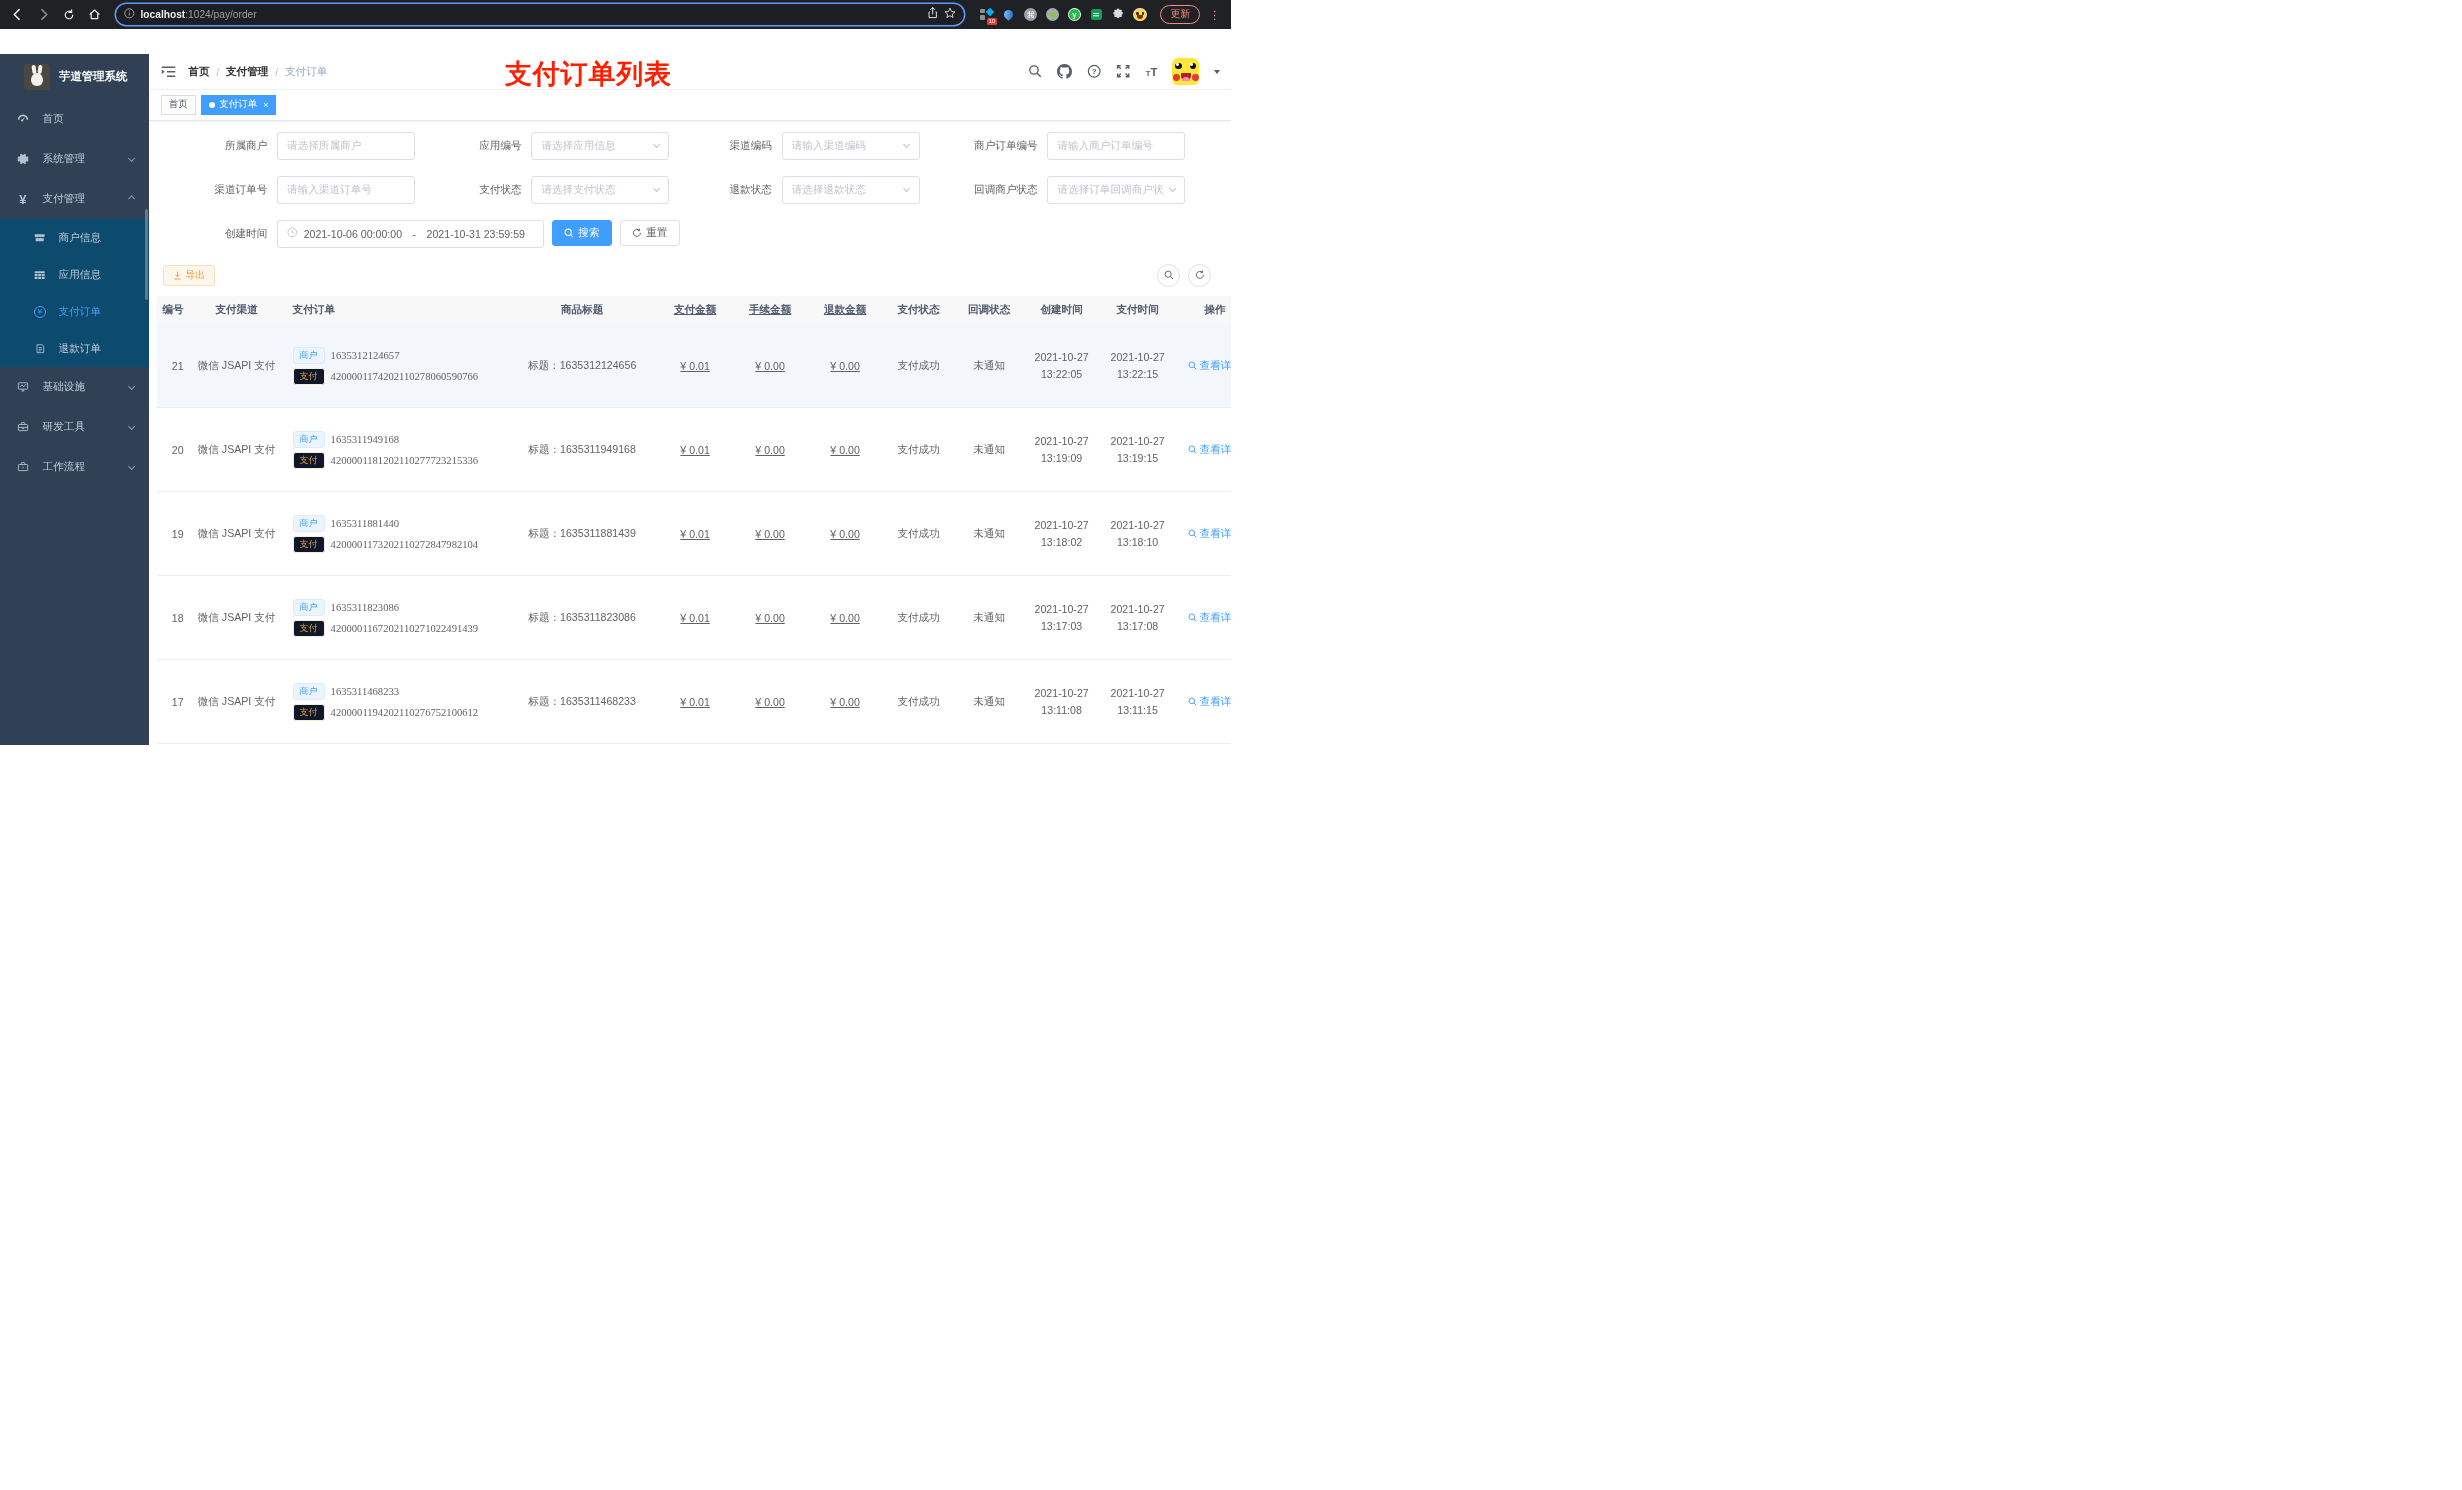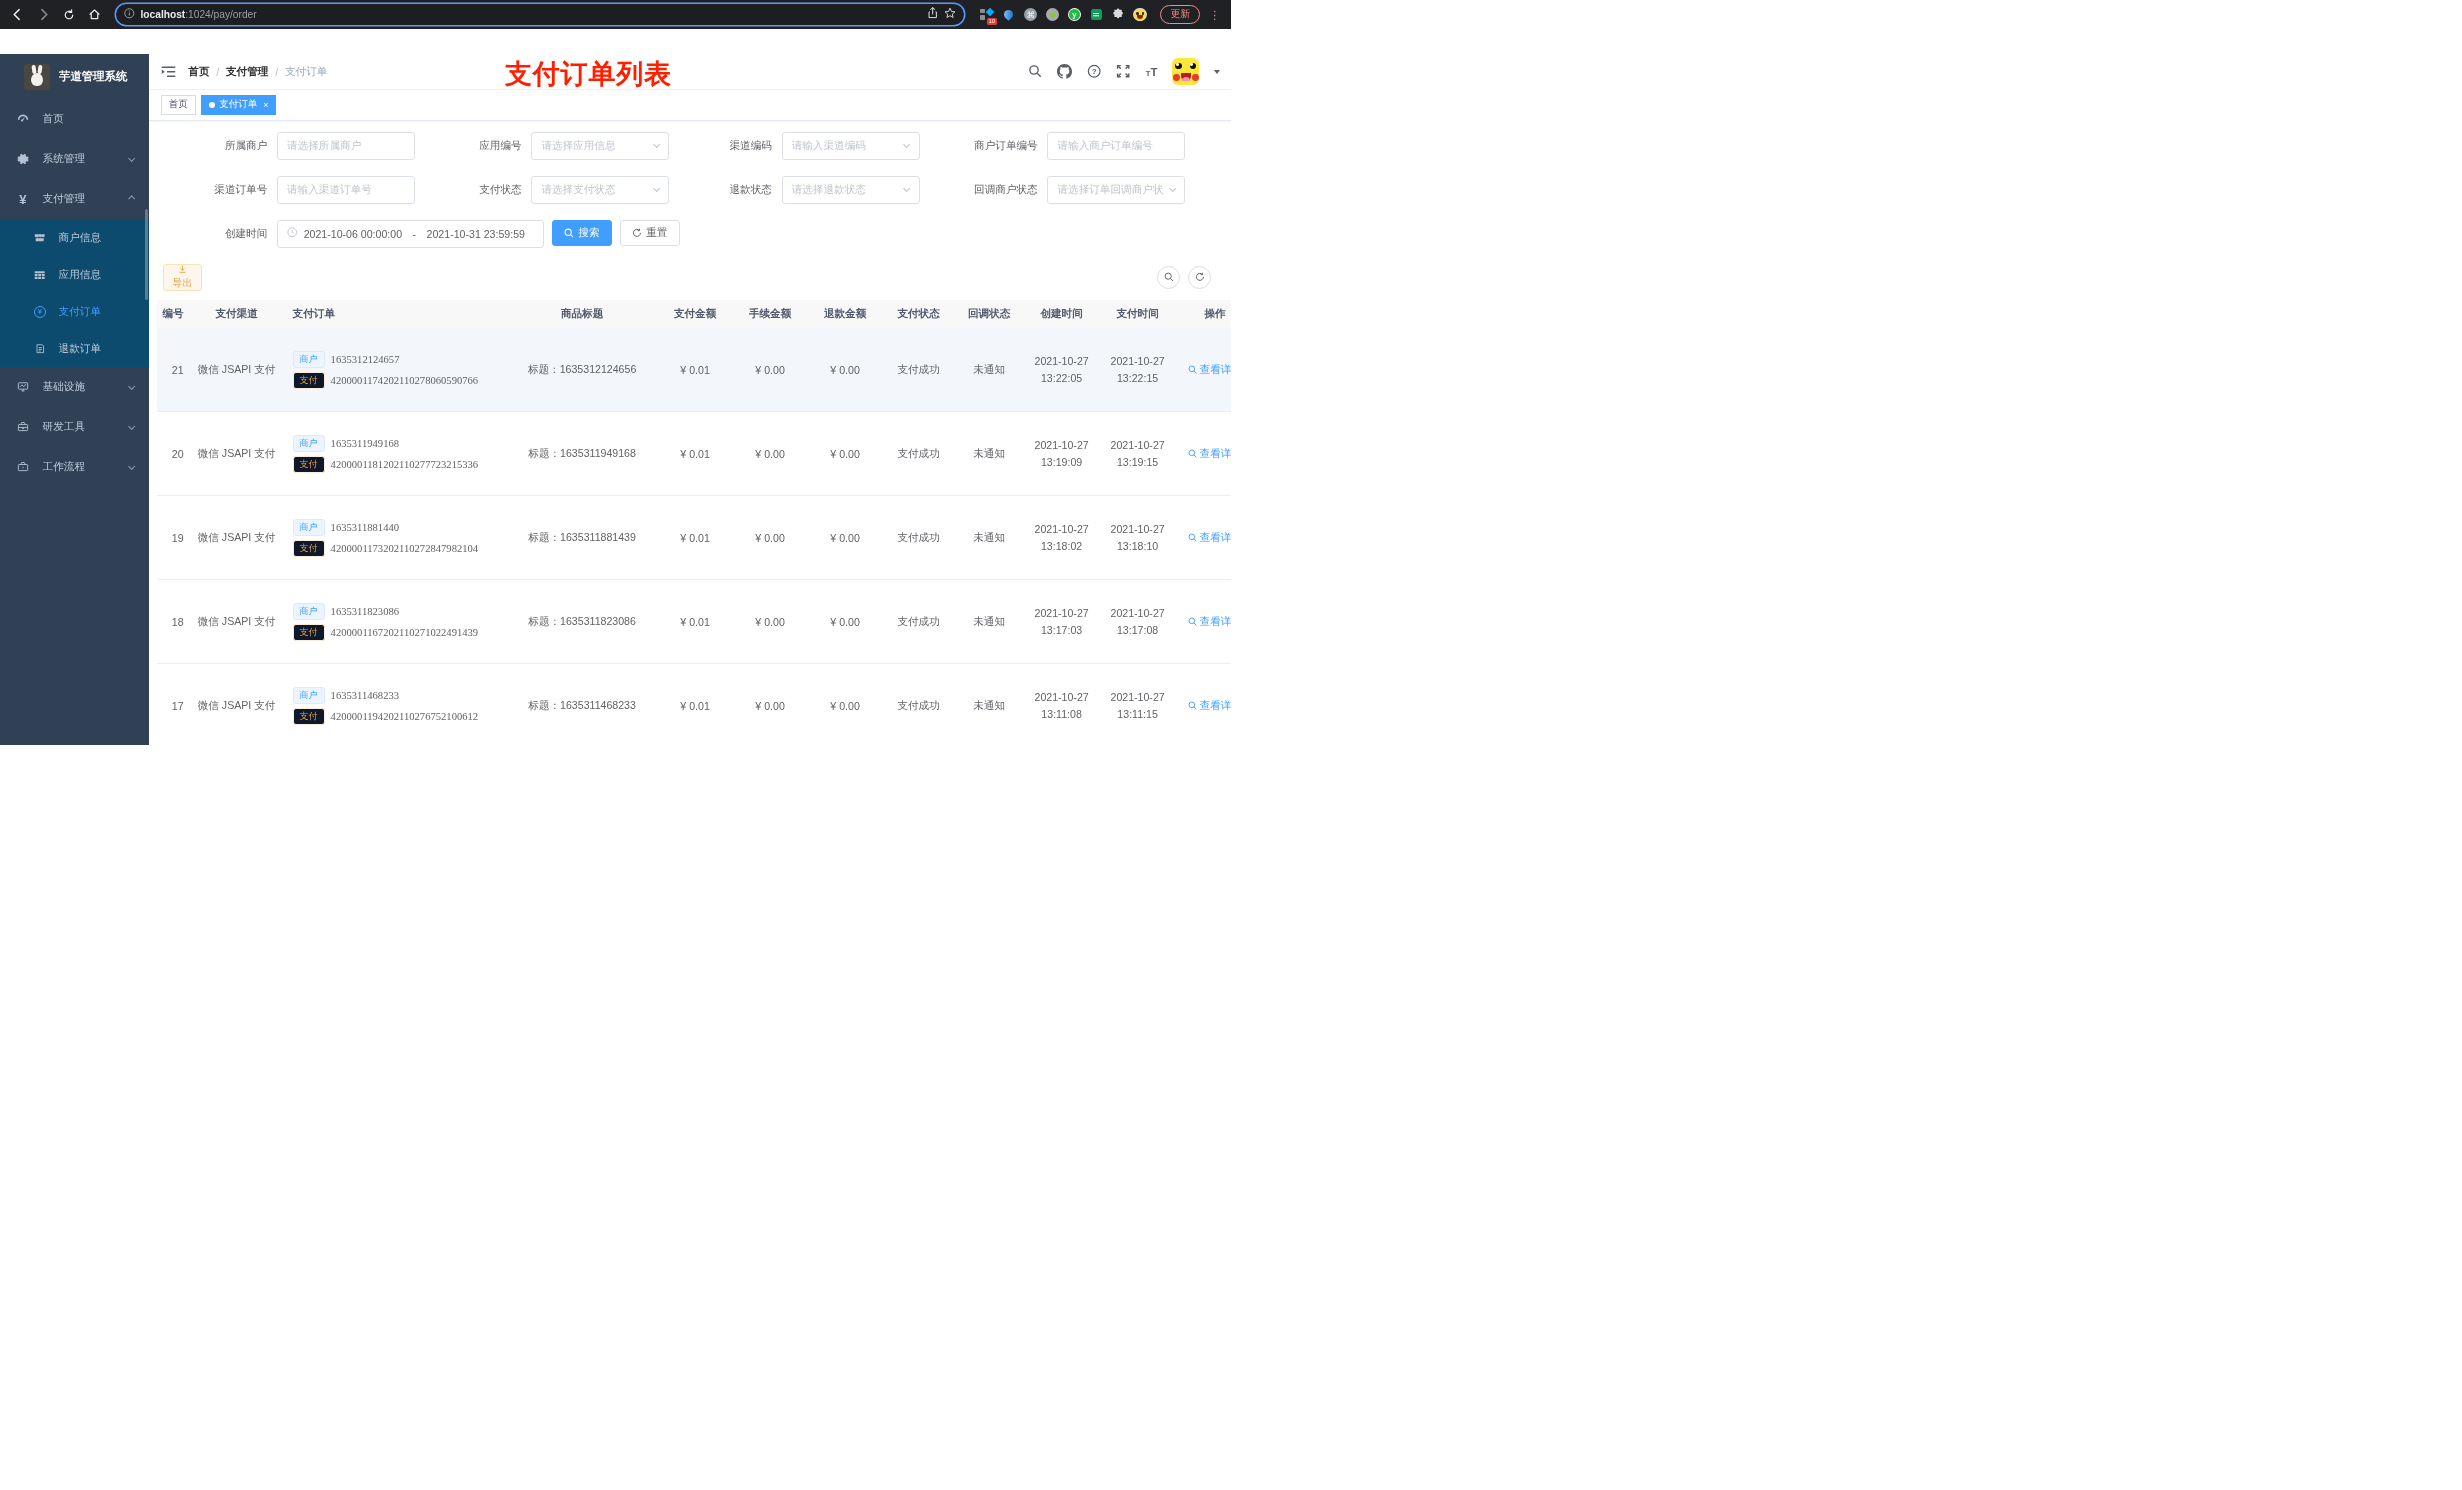--- a/index.html
+++ b/index.html
@@ -99,35 +99,35 @@
   .w1 { width:91px; } .w2 { width:80px; } .w3 { width:76px; } .w4 { width:95px; }
   .f-input { width:138px; height:28px; border:0.8px solid #dcdfe6; border-radius:3px; display:flex; align-items:center; padding:0 9px; font-size:10.6px; color:#bfc4cc; gap:6px; background:#fff; }
   .f-input .ph { flex:1; white-space:nowrap; overflow:hidden; }
   .f-chev { width:5.3px; height:5.3px; border-right:1px solid #c0c4cc; border-bottom:1px solid #c0c4cc; transform:rotate(45deg); margin-top:-2.3px; }
   .date-input { width:267px; color:#606266; }
   .date-input .sep { color:#606266; padding:0 4.5px; }
   .btn { height:26.5px; border-radius:3px; font-size:10.6px; display:inline-flex; align-items:center; gap:4.5px; padding:0 11.4px; cursor:pointer; border:0.8px solid #dcdfe6; background:#fff; color:#606266; }
   .btn-primary { background:#409eff; border-color:#409eff; color:#fff; margin-left:7.6px; }
   .btn-reset { margin-left:7.6px; }
   .toolbar { display:flex; align-items:center; padding:0 19.7px 0 6px; margin-top:1.5px; }
-  .btn-export { height:27px; font-size:9.8px; padding:0 9px; color:#e6a23c; background:#fdf6ec; border:0.8px solid #f8e3b5; border-radius:3px; display:inline-flex; align-items:center; gap:3.8px;flex-direction:column; }
+  .btn-export { height:21px; font-size:9.8px; padding:0 9px; color:#e6a23c; background:#fdf6ec; border:0.8px solid #f8e3b5; border-radius:3px; display:inline-flex; align-items:center; gap:3.8px; }
   .tool-circles { margin-left:auto; display:flex; gap:8.3px; }
   .circ-btn { width:23px; height:23px; border-radius:50%; border:0.8px solid #dcdfe6; display:flex; align-items:center; justify-content:center; color:#606266; background:#fff; }
 
   
   .table { margin-top:9.8px; font-size:10.6px; color:#606266; }
   .t-header { display:flex; background:#f8f8f9; height:28px; align-items:center; color:#515a6e; font-weight:600; }
   .t-row { display:flex; align-items:center; height:84px; border-bottom:0.8px solid #ebeef5; }
   .t-row.row-hover { background:#f3f6fa; }
   .tc { flex:0 0 auto; text-align:center; padding:0 3px; }
   .c-id { width:30px; text-align:right; overflow:hidden; }
   .c-channel { width:100px; }
   .c-order { width:220px; text-align:left; padding-left:6px; }
   .c-title { width:151px; }
-  .c-amount,.c-fee,.c-refund { width:75px; }
+  .c-amount,.c-fee,.c-refund { width:75px;text-decoration:underline; }
   .c-status { width:72px; } .c-notify { width:69px; }
   .c-created,.c-paid { width:76px; }
   .c-action { width:79px; }
   .order-line { display:flex; align-items:center; gap:6px; margin:3.8px 0;font-family:Liberation Serif, serif; }
   .el-tag { font-size:9px; padding:1.5px 6px; border-radius:3px; line-height:12px; }
   .tag-merchant { color:#409eff; background:#ecf5ff; border:0.8px solid #d9ecff; }
   .tag-pay { color:#e6a23c; background:#0f172a; border:0.8px solid #faecd8; }
   .two-line div { line-height:16.7px; }
   .link { color:#409eff; display:inline-flex; align-items:center; gap:2.3px; cursor:pointer; }
   .partial-row { display:flex; align-items:flex-start; height:30px; overflow:hidden; padding-top:19.7px; }

